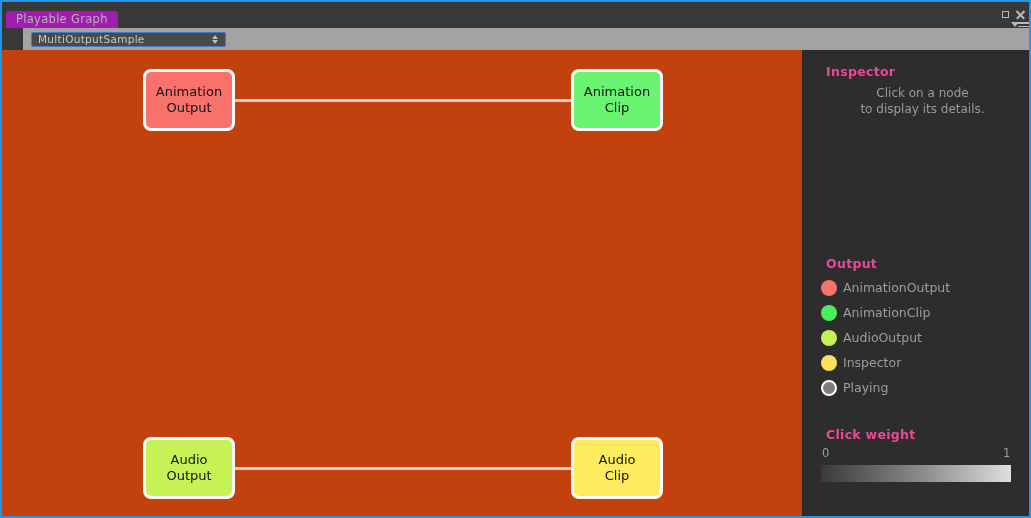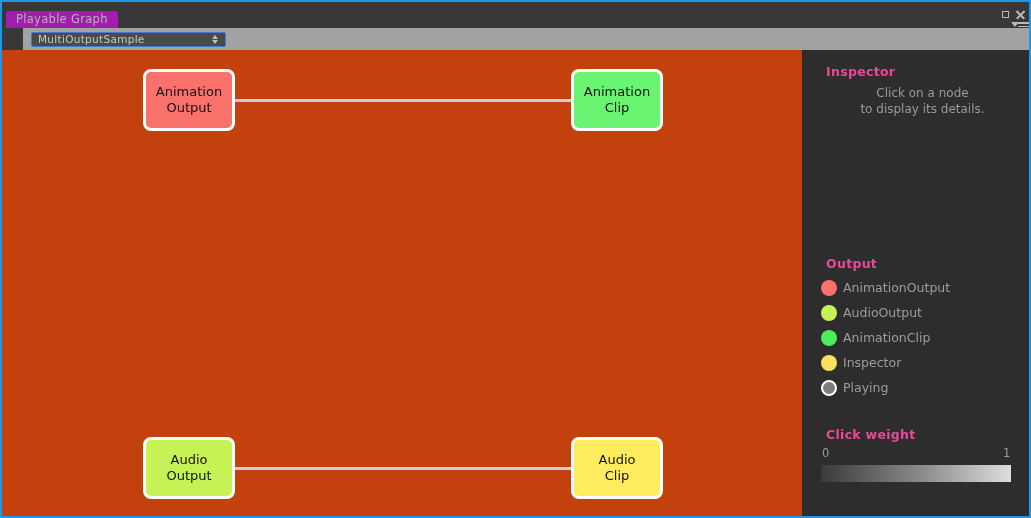--- a/index.html
+++ b/index.html
@@ -350,26 +350,26 @@
       </div>
 
       <div class="panel-title" id="legend-title">Output</div>
 
       <div id="legend-list">
         <div class="legend-row">
           <span class="legend-swatch" style="background:#f9716b;"></span>
           <span class="legend-label">AnimationOutput</span>
         </div>
         <div class="legend-row">
+          <span class="legend-swatch" style="background:#4aee5c;"></span>
+          <span class="legend-label">AnimationClip</span>
+        </div>
+        <div class="legend-row">
           <span class="legend-swatch" style="background:#c6f256;"></span>
           <span class="legend-label">AudioOutput</span>
-        </div>
-        <div class="legend-row">
-          <span class="legend-swatch" style="background:#4aee5c;"></span>
-          <span class="legend-label">AnimationClip</span>
         </div>
         <div class="legend-row">
           <span class="legend-swatch" style="background:#ffe05e;"></span>
           <span class="legend-label">Inspector</span>
         </div>
         <div class="legend-row">
           <span class="legend-swatch ring" style="background:#7d7d7d;"></span>
           <span class="legend-label">Playing</span>
         </div>
       </div>

